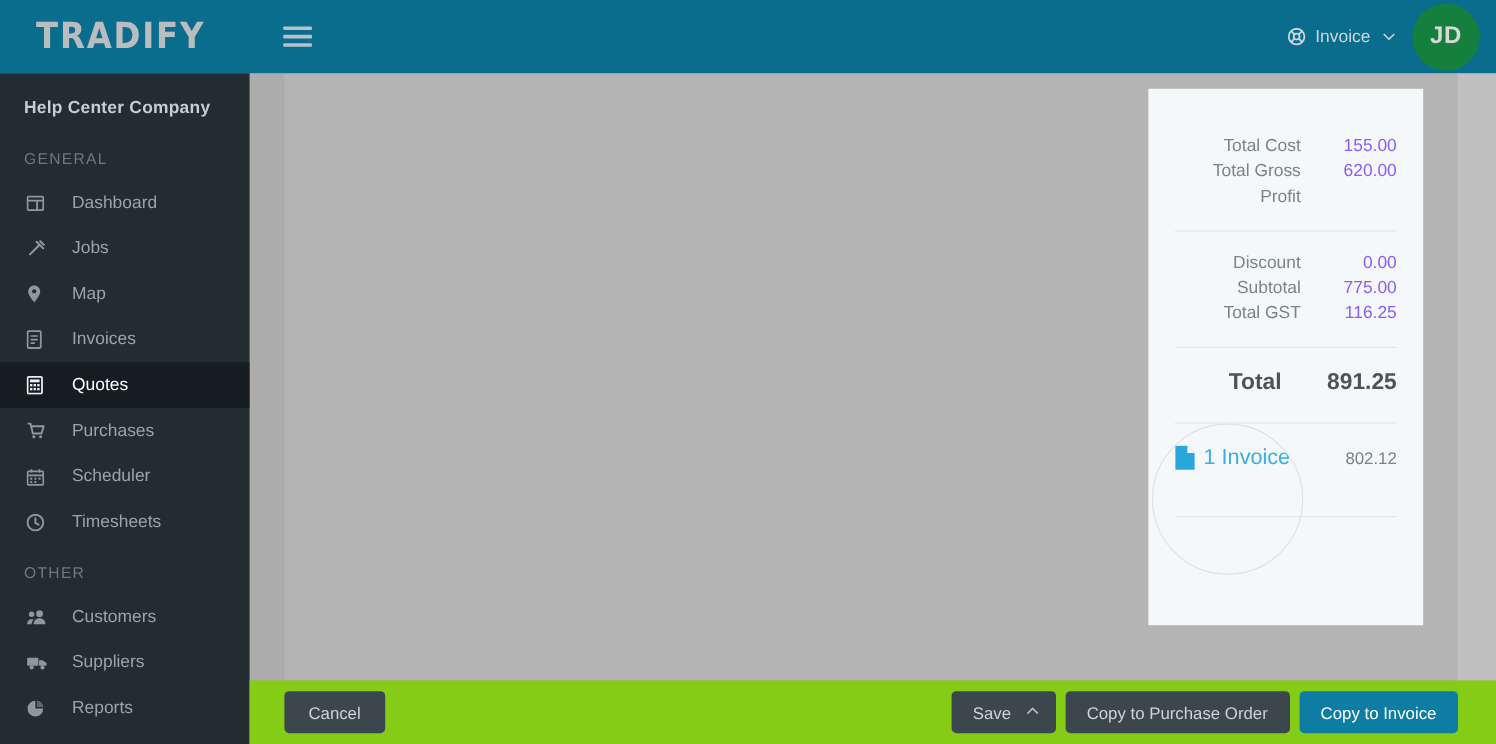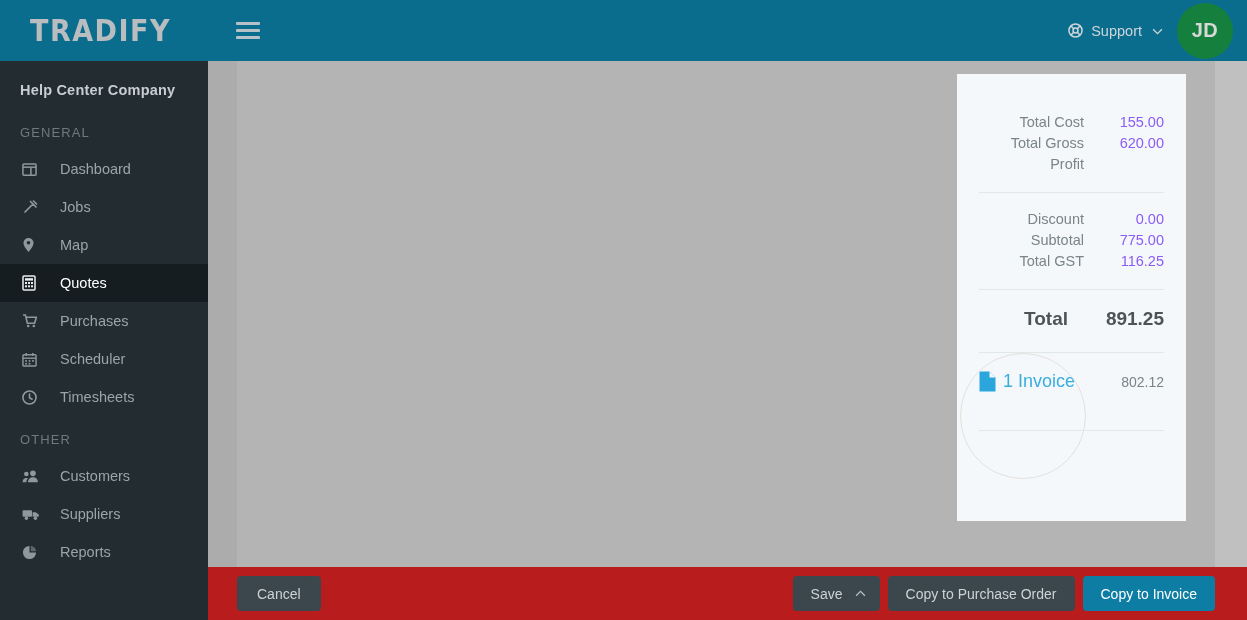--- a/index.html
+++ b/index.html
@@ -120,21 +120,21 @@
   .invoice-amt { font-size: 14px; color: #7b8487; width: 62px; text-align: right; padding-right: 0px; }
   .highlight-circle {
     position: absolute; left: 3px; top: 279px;
     width: 126px; height: 126px; border-radius: 50%;
     border: 1px solid #e6e0dc; pointer-events: none;
   }
 
   
   #actionbar {
     position: absolute; left: 208px; top: 567px; width: 1039px; height: 53px;
-    background: #b91c1c; z-index: 35;
+    background: #84cc16; z-index: 35;
     display: flex; align-items: center;
   }
   .btn {
     font-size: 14px; color: #cdd3d6; border: none;
     border-radius: 4px; cursor: pointer; height: 35px;
     font-family: "Liberation Sans", sans-serif;
     display: inline-flex; align-items: center; justify-content: center;
   }
   .btn-dark { background: #3c474d; padding: 0 20px; }
   .btn-save {
@@ -163,21 +163,21 @@
         <span class="lifebuoy">
           <svg width="15" height="15" viewBox="0 0 16 16">
             <circle cx="8" cy="8" r="7" fill="none" stroke="#cfd6d9" stroke-width="1.6"></circle>
             <circle cx="8" cy="8" r="2.6" fill="none" stroke="#cfd6d9" stroke-width="1.6"></circle>
             <line x1="3.2" y1="3.2" x2="6.1" y2="6.1" stroke="#cfd6d9" stroke-width="1.6"></line>
             <line x1="9.9" y1="9.9" x2="12.8" y2="12.8" stroke="#cfd6d9" stroke-width="1.6"></line>
             <line x1="12.8" y1="3.2" x2="9.9" y2="6.1" stroke="#cfd6d9" stroke-width="1.6"></line>
             <line x1="6.1" y1="9.9" x2="3.2" y2="12.8" stroke="#cfd6d9" stroke-width="1.6"></line>
           </svg>
         </span>
-        <span>Support</span>
+        <span>Invoice</span>
         <span class="caret">
           <svg width="11" height="7" viewBox="0 0 12 8">
               <path d="M1 1.5 L6 6.5 L11 1.5" fill="none" stroke="#cfd6d9" stroke-width="1.5"></path>
             </svg>
         </span>
       </div>
       <div class="avatar">
         <span>JD</span>
       </div>
     </div>
@@ -211,20 +211,31 @@
     <div class="nav-item">
       <span class="ic">
         <svg width="13" height="16" viewBox="0 0 12 16">
             <path d="M6 1 C3.2 1 1 3.2 1 6 C1 9.5 6 15 6 15 C6 15 11 9.5 11 6 C11 3.2 8.8 1 6 1 Z" fill="currentColor"></path>
             <circle cx="6" cy="5.8" r="1.8" fill="#222c31"></circle>
           </svg>
       </span>
       <span>Map</span>
     </div>
 
+    <div class="nav-item">
+      <span class="ic">
+        <svg width="13" height="16" viewBox="0 0 13 16">
+            <rect x="1" y="1" width="11" height="14" rx="1" fill="none" stroke="currentColor" stroke-width="1.5"></rect>
+            <line x1="3.5" y1="5" x2="9.5" y2="5" stroke="currentColor" stroke-width="1.4"></line>
+            <line x1="3.5" y1="8" x2="9.5" y2="8" stroke="currentColor" stroke-width="1.4"></line>
+            <line x1="3.5" y1="11" x2="7" y2="11" stroke="currentColor" stroke-width="1.4"></line>
+          </svg>
+      </span>
+      <span>Invoices</span>
+    </div>
 
     <div class="nav-item active">
       <span class="ic">
         <svg width="14" height="16" viewBox="0 0 14 16">
             <rect x="1" y="1" width="12" height="14" rx="1" fill="none" stroke="currentColor" stroke-width="1.5"></rect>
             <rect x="3" y="3.2" width="8" height="2.4" fill="currentColor"></rect>
             <rect x="3" y="7" width="2" height="2" fill="currentColor"></rect>
             <rect x="6" y="7" width="2" height="2" fill="currentColor"></rect>
             <rect x="9" y="7" width="2" height="2" fill="currentColor"></rect>
             <rect x="3" y="10.3" width="2" height="2" fill="currentColor"></rect>

